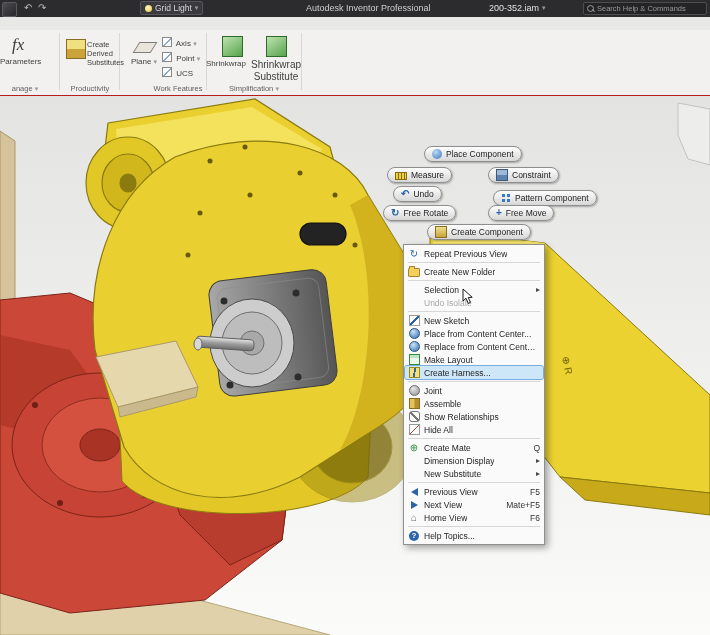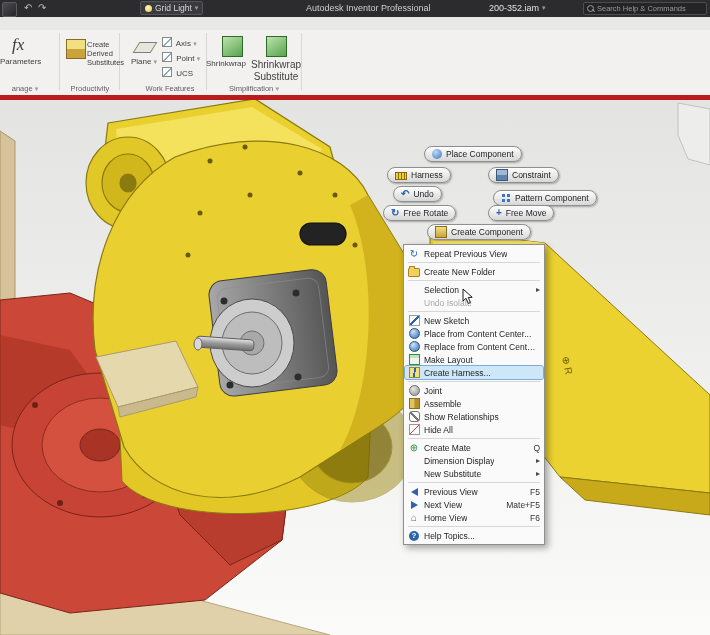--- a/index.html
+++ b/index.html
@@ -20,21 +20,21 @@
           border-radius:2px;display:flex;align-items:center;padding:0 3px;font-size:7.5px;color:#9a9a9a;}
   .mag{width:5px;height:5px;border:1px solid #9a9a9a;border-radius:50%;position:relative;margin-right:3px;flex:0 0 auto;}
   .mag::after{content:"";position:absolute;left:4px;top:4px;width:3px;height:1px;background:#9a9a9a;transform:rotate(45deg);}
   
   .tabsrow{position:absolute;left:0;top:17px;width:710px;height:13px;background:#39393c;display:flex;
            align-items:center;font-size:9px;color:#d6d6d6;z-index:8;}
   .tab{padding:0 7px;white-space:nowrap;}
   .ribtoggle{display:flex;align-items:center;gap:2px;margin-left:6px;color:#b5b5b5;}
   .ribtoggle .bx{width:7px;height:5px;border:1px solid #b5b5b5;}
   
-  .ribbon{position:absolute;left:0;top:30px;width:710px;height:65px;background:#f2f1ef;border-bottom:5px solid #b91c1c;z-index:8;text-decoration:underline;}
+  .ribbon{position:absolute;left:0;top:30px;width:710px;height:65px;background:#f2f1ef;border-bottom:1px solid #b91c1c;z-index:8;text-decoration:underline;}
   .rdiv{position:absolute;top:3px;height:57px;width:1px;background:#d9d7d3;}
   .glabel{position:absolute;bottom:2px;font-size:7.5px;color:#5f5f5f;text-align:center;white-space:nowrap;}
   .fx{position:absolute;left:12px;top:5px;font-family:"Liberation Serif",serif;font-style:italic;font-size:17px;color:#3a3a3a;}
   .rsmall{font-size:8px;color:#3f3f3f;}
   .derive-ico{position:absolute;left:66px;top:9px;width:18px;height:18px;border:1px solid #8a6d20;
               background:linear-gradient(180deg,#f0e080 50%,#caa43a 50%);}
   .plane-ico{position:absolute;left:136px;top:12px;width:16px;height:9px;transform:skewX(-32deg);
              border:1px solid #7d7d7d;background:#e9e5da;}
   .mini-ico{display:inline-block;width:8px;height:8px;border:1px solid #888;vertical-align:-1px;margin-right:2px;
             background:linear-gradient(135deg,#fff 45%,#8aa8c8 45%,#8aa8c8 60%,#fff 60%);}
@@ -144,21 +144,21 @@
     </span>
     <span class="rsmall" style="position:absolute;left:162px;top:22px;">
       <span class="mini-ico"></span>
       <span>Point</span>
       <span class="dd">▾</span>
     </span>
     <span class="rsmall" style="position:absolute;left:162px;top:37px;">
       <span class="mini-ico"></span>
       <span>UCS</span>
     </span>
-    <span class="glabel" style="left:128px;width:84px;">Work Features</span>
+    <span class="glabel" style="left:136px;width:84px;">Work Features</span>
 
     <span style="position:absolute;left:222px;top:6px;" class="green-cube"></span>
     <span class="rsmall" style="position:absolute;left:206px;top:29px;width:37px;text-align:center;">Shrinkwrap</span>
     <span style="position:absolute;left:266px;top:6px;" class="green-cube"></span>
     <span class="rsmall" style="position:absolute;left:250px;top:29px;width:52px;text-align:center;line-height:1.2;font-size:10px;">Shrinkwrap Substitute</span>
     <span class="glabel" style="left:208px;width:92px;">
       <span>Simplification</span>
       <span class="dd">▾</span>
     </span>
   </div>
@@ -262,21 +262,21 @@
       </g>
     </svg>
   </div>
 
   <div class="mm-btn" style="left:424px;top:146px;align-items:center;">
     <span class="mico place"></span>
     <span>Place Component</span>
   </div>
   <div class="mm-btn" style="left:387px;top:167px;">
     <span class="mico measure"></span>
-    <span>Harness</span>
+    <span>Measure</span>
   </div>
   <div class="mm-btn" style="left:488px;top:167px;">
     <span class="mico constraint"></span>
     <span>Constraint</span>
   </div>
   <div class="mm-btn" style="left:393px;top:186px;">
     <span class="mico glyph">↶</span>
     <span>Undo</span>
   </div>
   <div class="mm-btn" style="left:493px;top:190px;text-align:center;">

